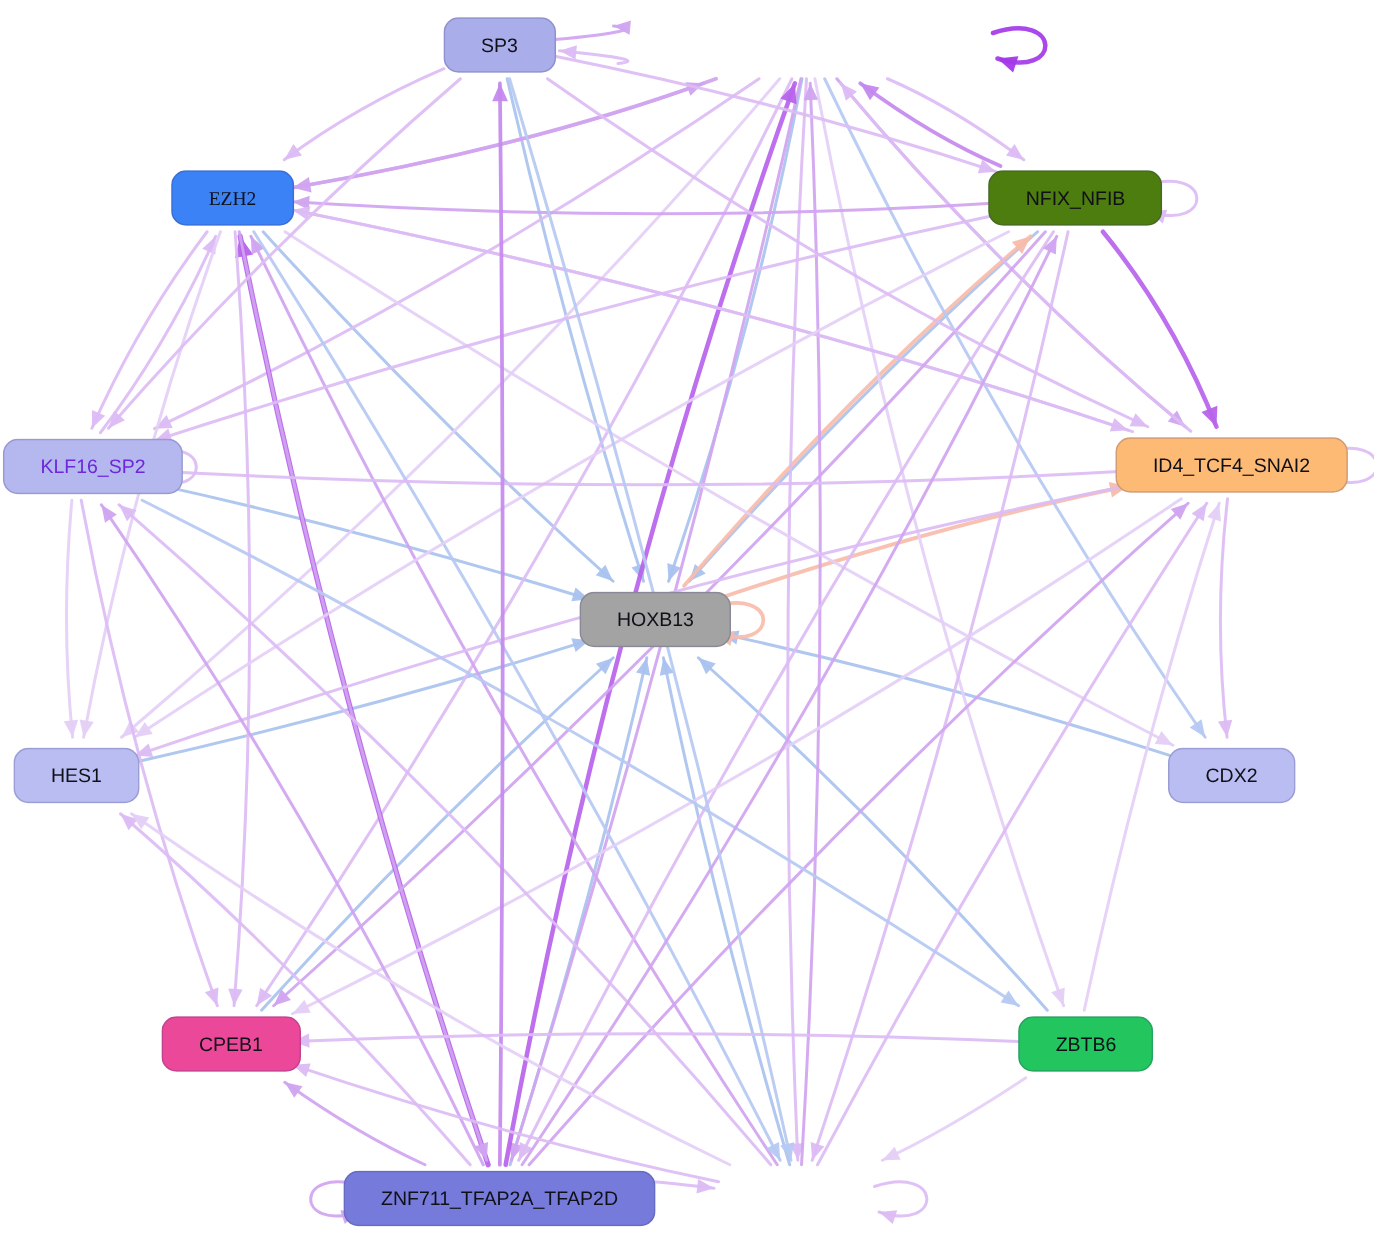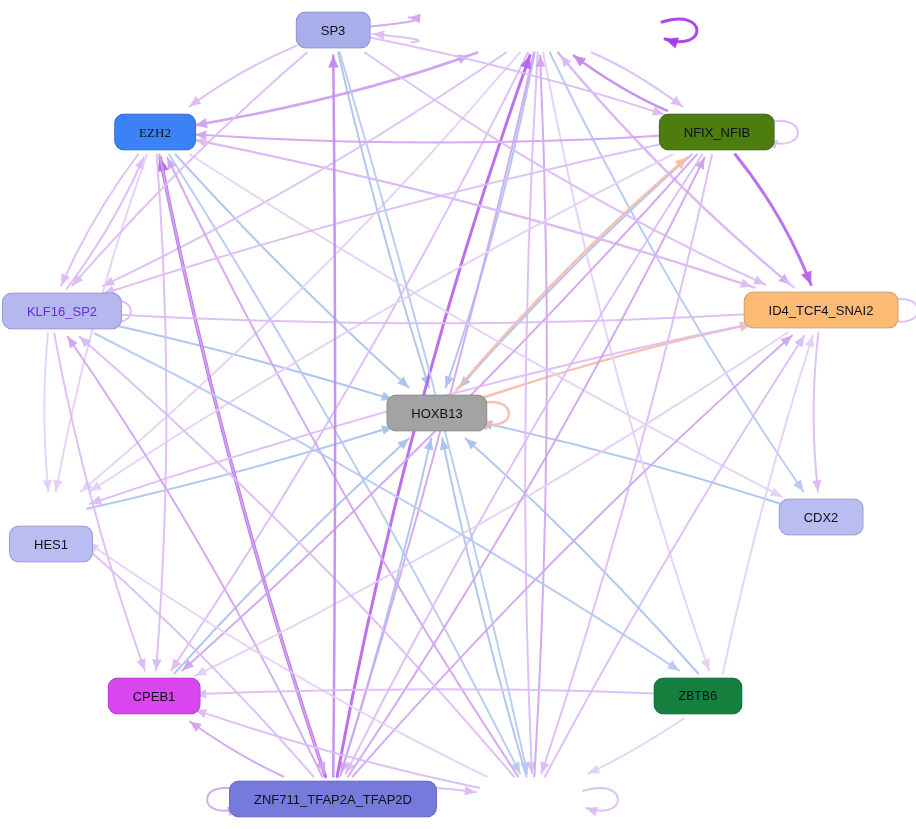--- a/index.html
+++ b/index.html
@@ -208,29 +208,29 @@
       </div>
       <div class="node" style="left: 50px; top: 311px; min-width: 92px; background: rgb(181, 184, 239); color: #6d28d9; margin-left: 12px;">
         <span>KLF16_SP2</span>
       </div>
       <div class="node" style="left: 821px; top: 310px; min-width: 124px; background: #fdba74; color: rgb(16, 16, 24);">
         <span>ID4_TCF4_SNAI2</span>
       </div>
       <div class="node" style="left: 437px; top: 413px; min-width: 74px; background: #a3a3a3; color: rgb(16, 16, 24);">
         <span>HOXB13</span>
       </div>
-      <div class="node" style="left: 51px; top: 544px; min-width: 64px; background: rgb(186, 189, 241); color: rgb(16, 16, 24);">
+      <div class="node" style="left: 51px; top: 517px; min-width: 64px; background: rgb(186, 189, 241); color: rgb(16, 16, 24);">
         <span>HES1</span>
       </div>
       <div class="node" style="left: 821px; top: 517px; min-width: 64px; background: rgb(186, 189, 241); color: rgb(16, 16, 24); text-align: center;">
         <span>CDX2</span>
       </div>
-      <div class="node" style="left: 154px; top: 696px; min-width: 68px; background: #d946ef; color: rgb(16, 16, 24); justify-content: center;">
+      <div class="node" style="left: 154px; top: 696px; min-width: 68px; background: #ec4899; color: rgb(16, 16, 24); justify-content: center;">
         <span>CPEB1</span>
       </div>
-      <div class="node" style="left: 698px; top: 696px; min-width: 68px; background: #15803d; color: rgb(16, 16, 24); font-family: Liberation Mono, monospace;">
+      <div class="node" style="left: 724px; top: 696px; min-width: 68px; background: #22c55e; color: rgb(16, 16, 24);">
         <span>ZBTB6</span>
       </div>
       <div class="node" style="left: 333px; top: 799px; min-width: 182px; background: rgb(118, 123, 219); color: rgb(16, 16, 24);">
         <span>ZNF711_TFAP2A_TFAP2D</span>
       </div>
     </div>
 </div>
 
 </body></html>

